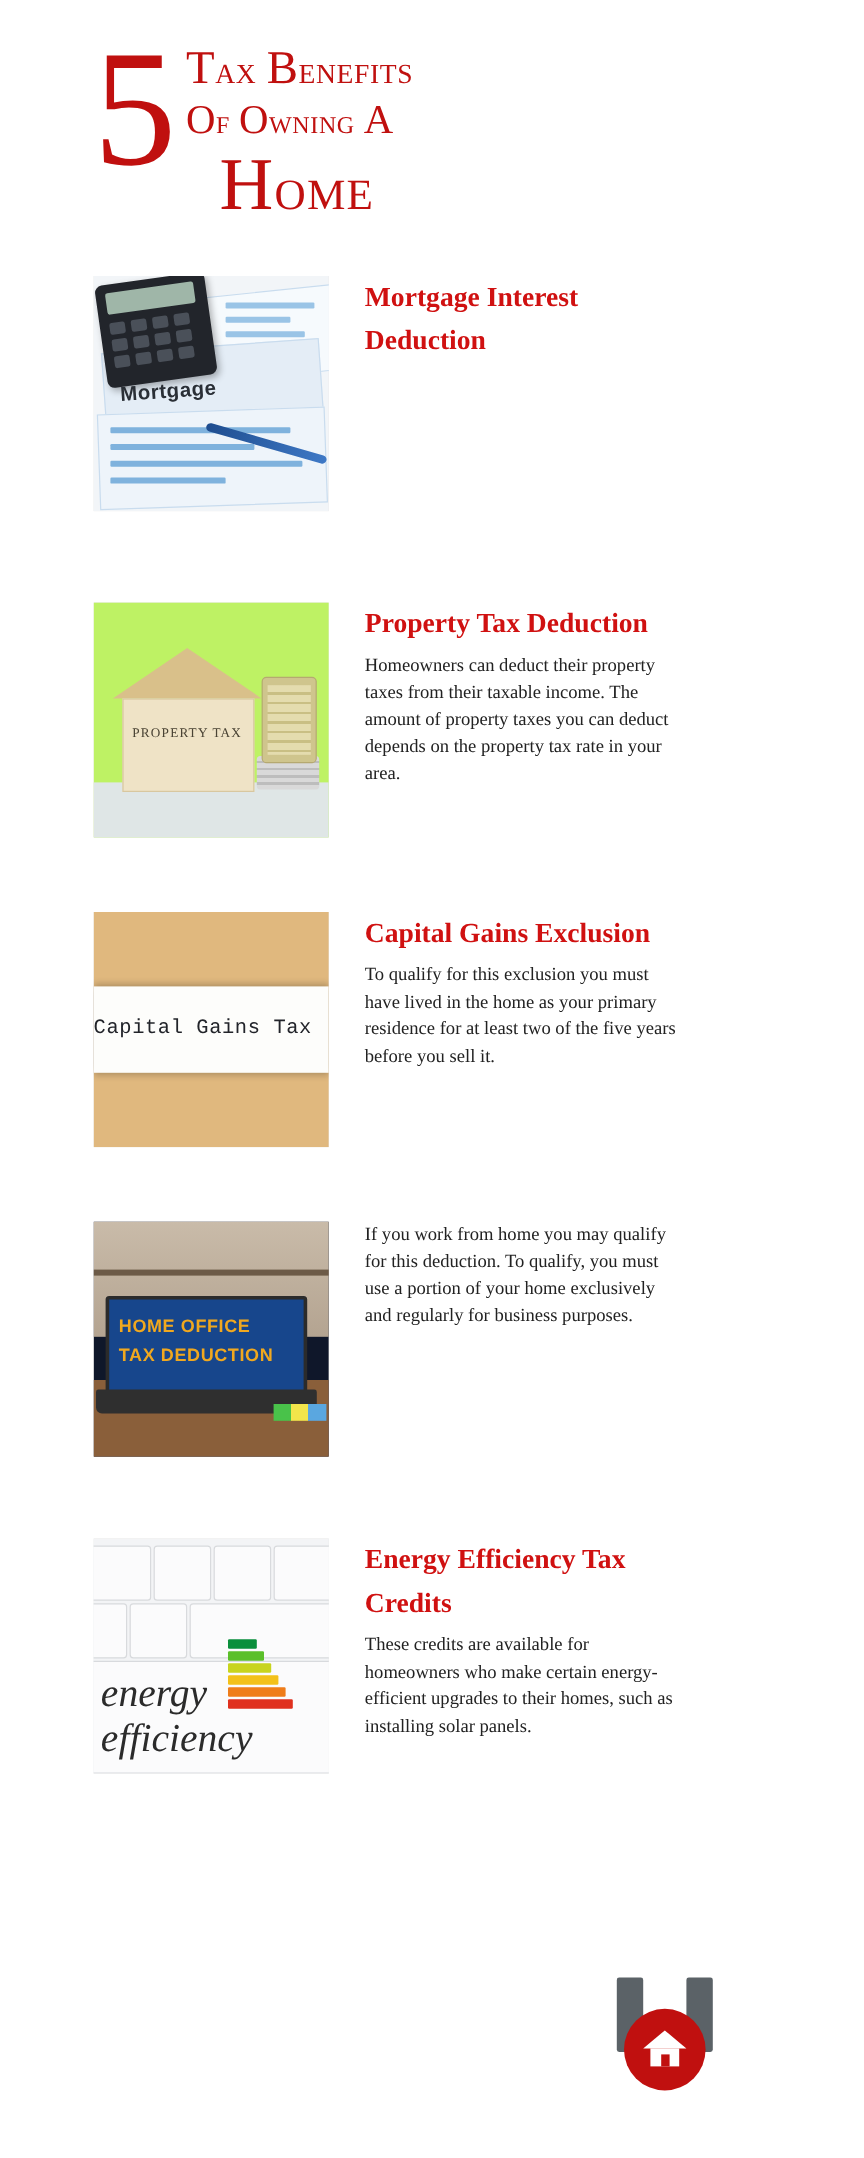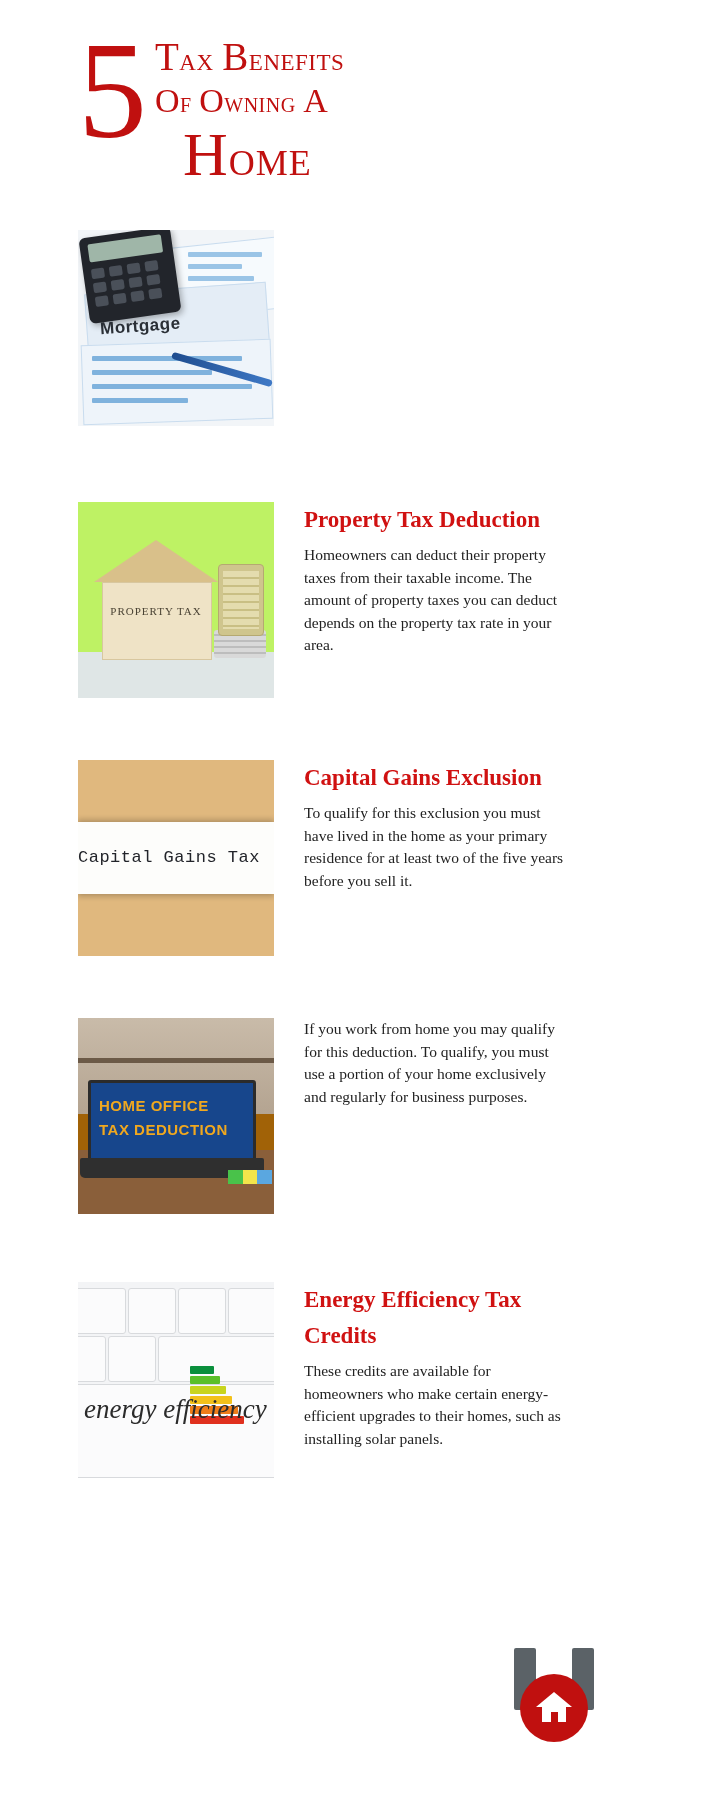--- a/index.html
+++ b/index.html
@@ -196,21 +196,21 @@
     background: #fdfdfb;
     box-shadow: 0 -3px 5px rgba(0,0,0,.18), 0 3px 5px rgba(0,0,0,.18);
   }
   .art-capital .ttext {
     position: absolute; left: 0; right: 0; top: 88px; text-align: left;
     font-family: "Liberation Mono", monospace; font-size: 17px; color: #22242a;
     letter-spacing: .5px;
   }
 
   
-  .art-office { background: #a16207; }
+  .art-office { background: #0f172a; }
   .art-office .wall {
     position: absolute; left:0; right:0; top:0; height: 96px;
     background: linear-gradient(#c9bba9,#b4a491);
   }
   .art-office .shelf {
     position: absolute; left: 0; right: 0; top: 40px; height: 5px; background: #6c5a47;
   }
   .art-office .desk {
     position: absolute; left: 0; right: 0; bottom: 0; height: 64px; background: #8a5f3a;
   }
@@ -233,21 +233,21 @@
     background: linear-gradient(90deg,#49c24a 0 33%, #f2e54b 33% 66%, #5aa7e0 66%);
   }
 
   
   .art-energy { background: #f3f4f6; }
   .art-energy .key {
     position: absolute; background: #fbfbfc; border: 1px solid #d8dadd; border-radius: 3px;
   }
   .art-energy .etext {
     position: absolute; left: 6px; top: 112px; width: 190px;
-    font-family: "Liberation Serif", serif; font-style: italic; font-size: 27px;
+    font-family: "Liberation Serif", serif; font-style: italic; font-size: 33px;
     color: #2b2b2b;
   }
   .art-energy .arrows { position: absolute; left: 112px; top: 84px; }
   .art-energy .arrows span {
     display: block; height: 8px; margin-bottom: 2px; border-radius: 1px;
   }
 
   
   .logo {
     position: absolute; left: 508px; top: 1648px; width: 92px; height: 110px;
@@ -314,20 +314,21 @@
         <div class="key" style="left:8px;  top:60px;"></div>
         <div class="key" style="left:26px; top:60px;"></div>
         <div class="key" style="left:44px; top:60px;"></div>
         <div class="key" style="left:62px; top:60px;"></div>
       </div>
       <div class="label">Mortgage</div>
       <div class="pen"></div>
     </div>
   </div>
   <div class="item-text">
+    <h2 class="item-head">Mortgage Interest Deduction</h2>
   </div>
 </div>
 
 <div class="item" style="top:502px;">
   <div class="item-img">
     <div class="art art-property">
       <div class="ground"></div>
       <div class="coins"></div>
       <div class="roll"></div>
       <div class="roof"></div>

